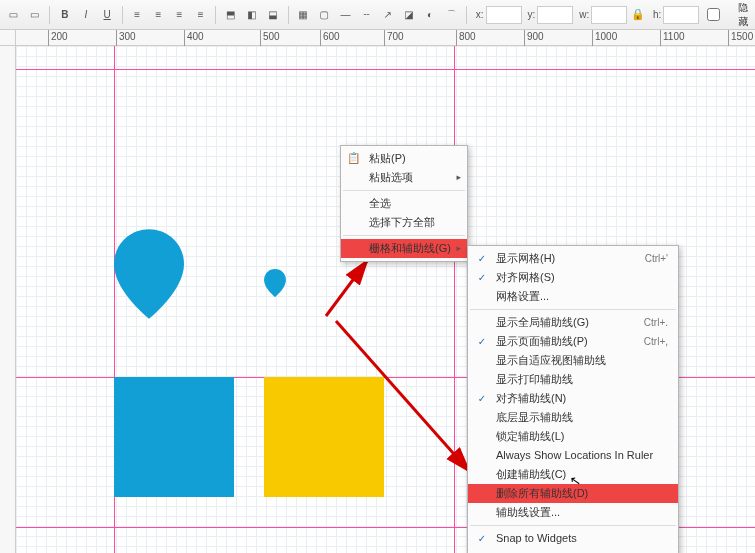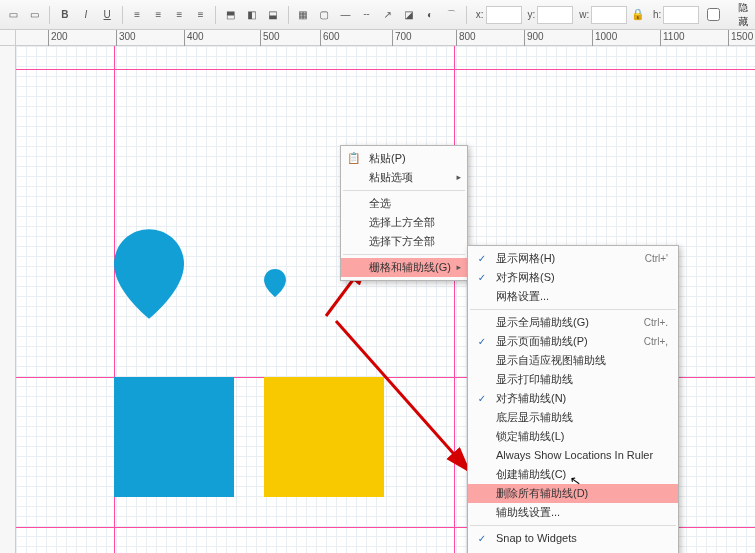--- a/index.html
+++ b/index.html
@@ -29,21 +29,21 @@
 
   .guide-v{position:absolute;top:0;bottom:0;width:0;border-left:1px solid #ff4aa0;}
   .guide-h{position:absolute;left:0;right:0;height:0;border-top:1px solid #ff4aa0;}
 
   .shape-pin{position:absolute;}
   .shape-square{position:absolute;}
 
   .ctx-menu,.sub-menu{position:absolute;background:#fbfbfb;border:1px solid #b5b5b5;box-shadow:2px 2px 6px rgba(0,0,0,0.25);padding:3px 0;font-size:11px;}
   .menu-item{position:relative;height:19px;line-height:19px;padding:0 22px 0 28px;white-space:nowrap;cursor:default;}
   .menu-item.has-sub::after{content:"▸";position:absolute;right:6px;top:0;font-size:9px;color:#555;}
-  .menu-item.highlight{background:#fca5a5;}
+  .menu-item.highlight{background:#ef4444;}
   .menu-sep{height:1px;background:#dcdcdc;margin:3px 2px;}
   .menu-check{position:absolute;left:6px;top:0;width:16px;text-align:center;color:#2a6ab5;font-size:10px;}
   .menu-shortcut{position:absolute;right:10px;top:0;color:#777;font-size:10px;}
   .menu-icon{position:absolute;left:6px;top:2px;width:14px;height:14px;display:flex;align-items:center;justify-content:center;color:#777;}
 
   .arrow{position:absolute;pointer-events:none;}
   .cursor{position:absolute;font-size:13px;color:#000;transform:rotate(-10deg);}
 </style>
 </head>
 <body>
@@ -114,21 +114,21 @@
       </div>
       <div class="tick" style="left: 168px;">
         <span>400</span>
       </div>
       <div class="tick" style="left: 236px; margin-left: 8px;">
         <span>500</span>
       </div>
       <div class="tick" style="left: 304px;">
         <span>600</span>
       </div>
-      <div class="tick" style="left: 376px; text-align: right;">
+      <div class="tick" style="left: 368px; text-align: right;">
         <span>700</span>
       </div>
       <div class="tick" style="left: 440px;">
         <span>800</span>
       </div>
       <div class="tick" style="left: 508px;">
         <span>900</span>
       </div>
       <div class="tick" style="left: 576px;">
         <span>1000</span>
@@ -180,23 +180,20 @@
       <span>粘贴(P)</span>
     </div>
     <div class="menu-item has-sub">
       <span>粘贴选项</span>
     </div>
     <div class="menu-sep"></div>
     <div class="menu-item">
       <span>全选</span>
     </div>
     <div class="menu-item">
-      <span>选择上方全部</span>
-    </div>
-    <div class="menu-item">
       <span>选择下方全部</span>
     </div>
     <div class="menu-sep"></div>
     <div class="menu-item has-sub highlight">
       <span>栅格和辅助线(G)</span>
     </div>
   </div>
 
   <div class="sub-menu" style="left:467px;top:215px;width:212px">
     <div class="menu-item">

